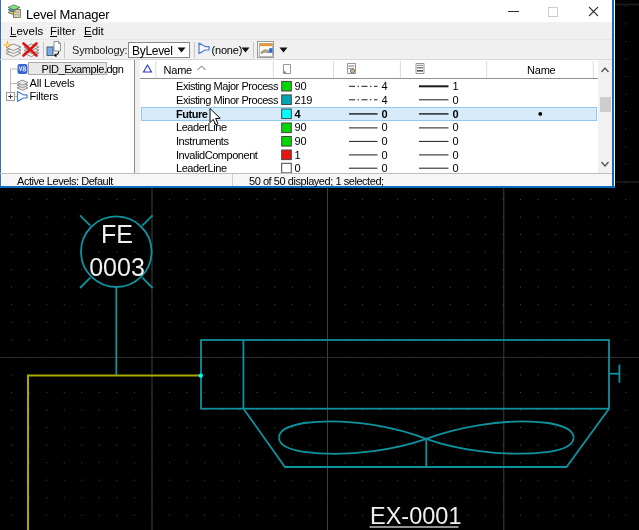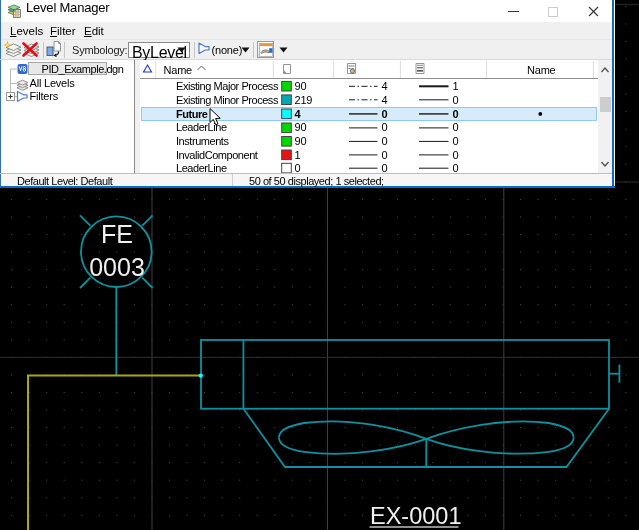--- a/index.html
+++ b/index.html
@@ -75,21 +75,21 @@
   </g>
   <rect x="6.5" y="5.5" width="7" height="8" fill="#e8e0b0" stroke="#555" stroke-width="0.7"></rect>
   <g stroke="#999" stroke-width="0.6">
     <line x1="6.5" y1="8" x2="13.5" y2="8"></line>
       <line x1="6.5" y1="10.7" x2="13.5" y2="10.7"></line>
     <line x1="8.8" y1="5.5" x2="8.8" y2="13.5"></line>
       <line x1="11.1" y1="5.5" x2="11.1" y2="13.5"></line>
   </g>
   <rect x="7" y="6" width="1.8" height="1.7" fill="#e87050"></rect>
 </svg>
-<div class="t a" style="left:26px;top:0;font-size:13px;letter-spacing:-0.2px">Level Manager</div>
+<div class="t a" style="left:26px;top:7px;font-size:13px;letter-spacing:-0.2px">Level Manager</div>
 <div class="a" style="left:508px;top:10.5px;width:11px;height:1.2px;background:#333"></div>
 <div class="a" style="left:548px;top:6.5px;width:8px;height:8px;border:1px solid #ccc"></div>
 <svg class="a" style="left:588px;top:6px" width="11" height="11" viewBox="0 0 11 11">
   <g stroke="#333" stroke-width="1.1">
       <line x1="1" y1="1" x2="10" y2="10"></line>
       <line x1="10" y1="1" x2="1" y2="10"></line>
     </g>
 </svg>
 
 <div class="a" style="left:1px;top:22px;width:610.8px;height:17px;background:#f0f0f0"></div>
@@ -129,21 +129,21 @@
     <path d="M13.5,1.5 v2 h2" fill="none" stroke="#888" stroke-width="0.9"></path>
     <rect x="2" y="7" width="6" height="8.5" fill="#7aabe8" stroke="#456" stroke-width="0.9"></rect>
     <path d="M13.5,11.5 q0.3,3.5 -3.5,3.8" fill="none" stroke="#111" stroke-width="1.1"></path>
     <path d="M11.3,13.3 l-2.9,2.2 l3.1,1.8 Z" fill="#111"></path>
   </g>
 </svg>
 <div class="a" style="left:63.5px;top:42px;width:1px;height:16px;background:#c6c6c6"></div>
 <div class="t a" style="left:72px;top:44px;color:#222">Symbology:</div>
 
 <div class="a" style="left:127.5px;top:41.5px;width:62px;height:16px;background:#fff;border:1px solid #8a8a8a;box-sizing:border-box"></div>
-<div class="t a" style="left:132px;top:43.5px;font-size:16px;letter-spacing:-0.3px">ByLevel</div>
+<div class="t a" style="left:132px;top:43.5px;font-size:12px;letter-spacing:-0.3px">ByLevel</div>
 <svg class="a" style="left:177px;top:47px" width="9" height="6" viewBox="0 0 9 6">
     <path d="M0.5,0.5 h8 l-4,5 Z" fill="#111"></path>
   </svg>
 <div class="a" style="left:194px;top:42px;width:1px;height:16px;background:#c6c6c6"></div>
 
 <svg class="a" style="left:198px;top:41.5px" width="12" height="12" viewBox="0 0 12 12">
   <path d="M1,1 L7.2,4.6 L11,4.6 L11,8 L7.2,8 L1,11.6 Z" fill="#fdf6f4" stroke="#4a7fd6" stroke-width="1.2" stroke-linejoin="round"></path>
 </svg>
 <div class="t a" style="left:211.5px;top:44px">(none)</div>
 <svg class="a" style="left:240.5px;top:47px" width="9" height="6" viewBox="0 0 9 6">
@@ -303,19 +303,19 @@
 <svg class="a" style="left:601px;top:66.5px" width="8" height="6" viewBox="0 0 8 6">
     <polyline points="0.5,5 4,1 7.5,5" fill="none" stroke="#505050" stroke-width="1.3"></polyline>
   </svg>
 <div class="a" style="left:599.5px;top:97px;width:11px;height:15px;background:#cdcdcd"></div>
 <svg class="a" style="left:601px;top:161px" width="8" height="6" viewBox="0 0 8 6">
     <polyline points="0.5,1 4,5 7.5,1" fill="none" stroke="#505050" stroke-width="1.3"></polyline>
   </svg>
 
 <div class="a" style="left:0px;top:173px;width:611.8px;height:1px;background:#bdbdbd"></div>
 <div class="a" style="left:1px;top:174px;width:610.8px;height:11.8px;background:#f6f6f6"></div>
-<div class="t n a" style="left:5px;top:175px">Default Level: Default</div>
+<div class="t n a" style="left:5px;top:175px">Active Levels: Default</div>
 <div class="a" style="left:232px;top:174px;width:1px;height:11.8px;background:#cfcfcf"></div>
 <div class="t n a" style="left:237px;top:175px">50 of 50 displayed; 1 selected;</div>
 
 <svg class="a" style="left:209px;top:107.5px" width="13" height="19" viewBox="0 0 13 19">
   <path d="M1,0.5 L1,14.5 L4.3,11.4 L6.7,16.8 L9,15.8 L6.6,10.5 L11.2,10.3 Z" fill="#fff" stroke="#000" stroke-width="1"></path>
 </svg>
 
 </body></html>

